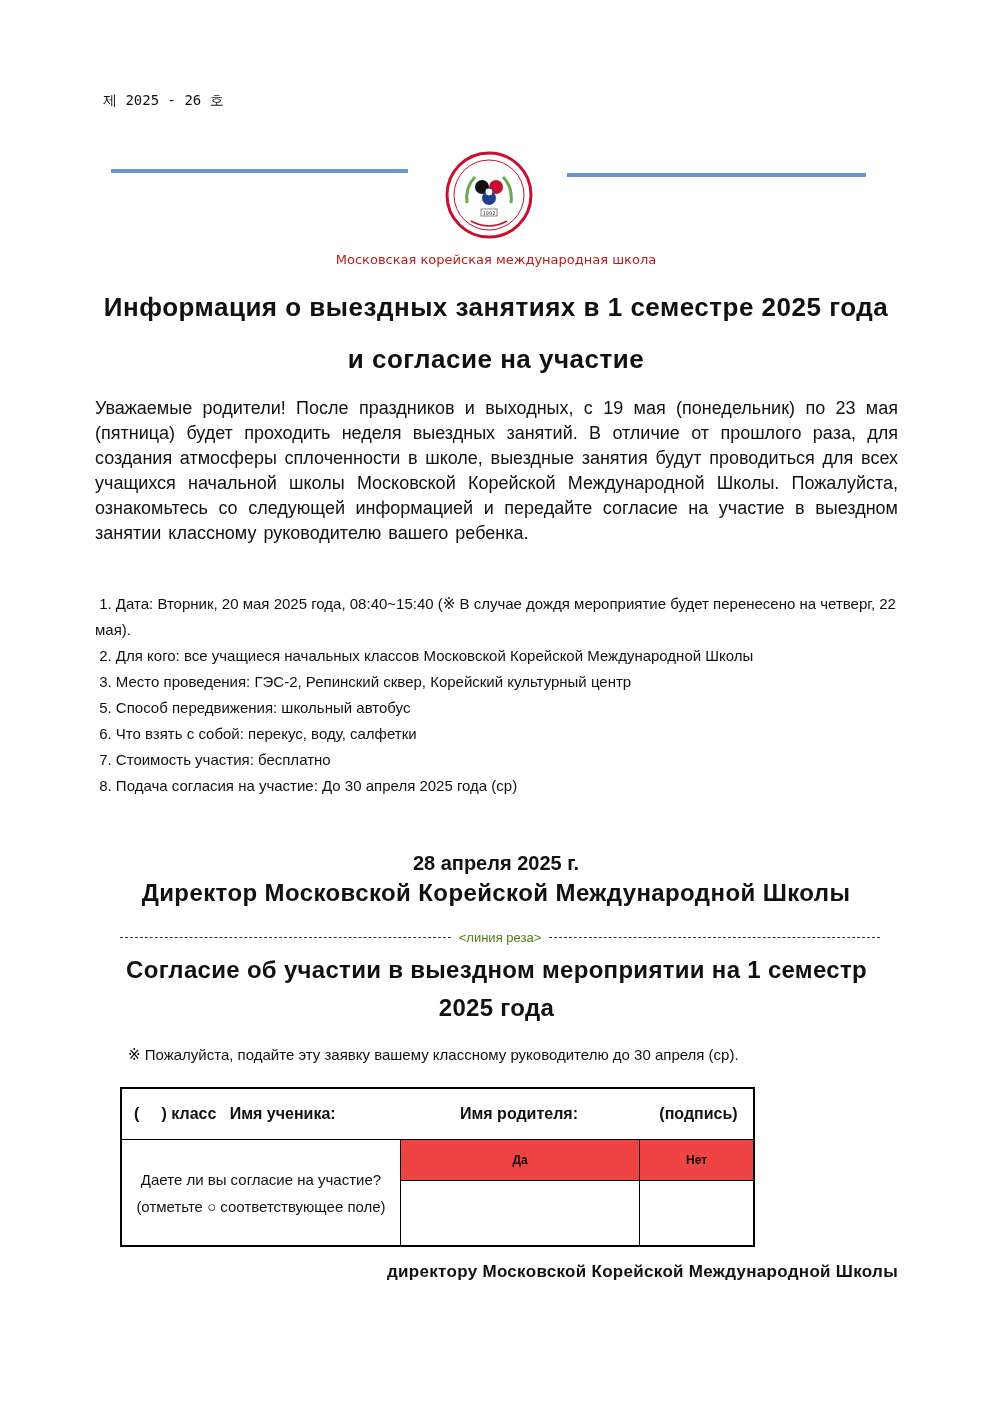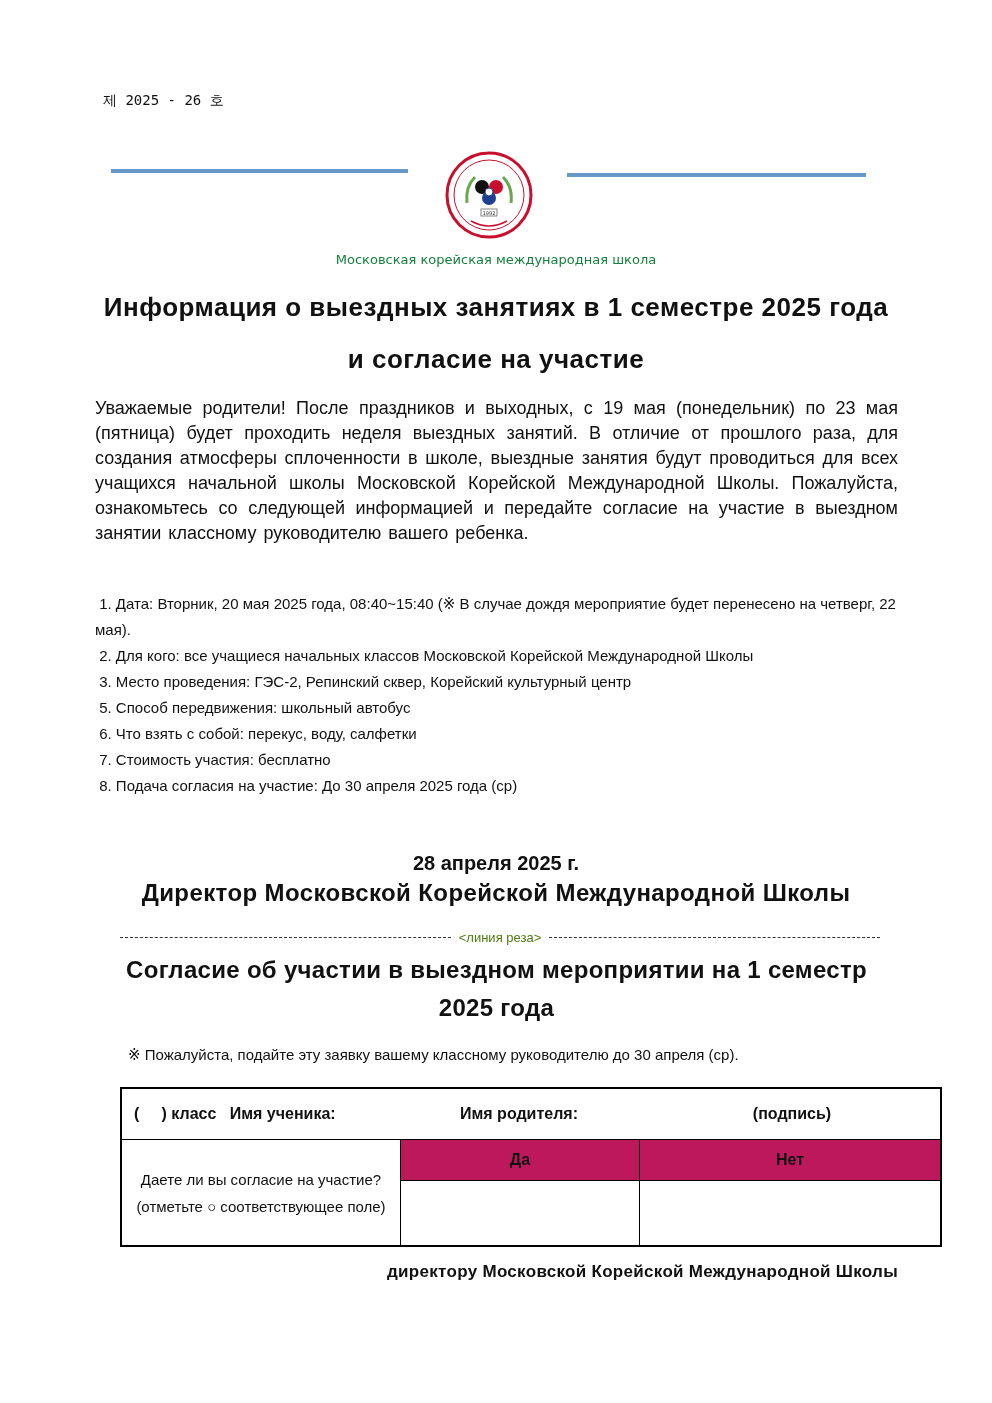--- a/index.html
+++ b/index.html
@@ -1,45 +1,45 @@
 <!DOCTYPE html>
 <html><head>
 <meta charset="utf-8">
 <style>
   html, body { margin:0; padding:0; background:#ffffff; }
   body { width:992px; height:1403px; position:relative; overflow:hidden; color:#111; font-family:"Liberation Sans", "DejaVu Sans", sans-serif; }
   .abs { position:absolute; }
   .docnum { left:95px; top:92px; font-family:"DejaVu Sans Mono", monospace; font-size:14px; font-weight:normal; letter-spacing:0px;margin-left:8px; }
   .hline { height:4px; background:#6699c9; }
   .logo { left:445px; top:151px; width:88px; height:88px; }
-  .school-name { left:0; width:992px; top:252px; text-align:center; font-family:"DejaVu Sans", sans-serif; font-size:13px; color:#15803d; }
+  .school-name { left:0; width:992px; top:252px; text-align:center; font-family:"DejaVu Sans", sans-serif; font-size:13px; color:#b91c1c; }
   .title { left:0; width:992px; text-align:center; font-weight:bold; font-size:26px; letter-spacing:0.5px; }
   .title1 { top:292px; }
   .title2 { top:344px; }
   .intro { left:95px; width:803px; top:396px; font-size:18px; line-height:25px; text-align:justify; word-spacing:2px; }
   .list { left:95px; width:803px; top:591px; font-size:15px; line-height:26px; }
   .list .li { white-space:normal; }
   .date { left:0; width:992px; top:852px; text-align:center; font-weight:bold; font-size:20px; }
   .director { left:0; width:992px; top:879px; text-align:center; font-weight:bold; font-size:24px; letter-spacing:0.4px; }
   .cutline { left:120px; width:760px; top:930px; display:flex; align-items:center; font-size:13px; color:#4d7c0f; }
   .cutline .dash { flex:1; border-top:1px dashed #333; height:0; }
   .cutline .label { padding:0 8px; }
   .consent-title { left:95px; width:803px; text-align:center; font-weight:bold; font-size:24px; letter-spacing:0.3px; }
   .ct1 { top:956px; }
   .ct2 { top:994px; }
   .note { left:128px; top:1046px; font-size:15px; }
-  table.form { position:absolute; left:120px; top:1087px; width:822px; border-collapse:collapse; border:2px solid #000; font-size:16px; }
+  table.form { position:absolute; left:120px; top:1087px; width:635px; border-collapse:collapse; border:2px solid #000; font-size:16px; }
   table.form td { border:1px solid #000; padding:0; }
   .r1 td { height:50px; font-weight:bold; }
   .hdr { display:flex; align-items:center; height:50px; }
   .hdr .c1 { width:260px; padding-left:12px; }
   .hdr .c2 { width:250px; text-align:center; }
   .hdr .c3 { flex:1; text-align:center; }
   .q { width:278px; text-align:center; font-size:15px; line-height:27px; }
-  .yesno { background:#be185d; text-align:center; font-weight:bold; font-size:16px; height:40px; }
+  .yesno { background:#ef4444; text-align:center; font-weight:bold; font-size:12px; height:40px; }
   .blank { height:64px; }
   .footer-sign { right:94px; top:1262px; font-weight:bold; font-size:17px; letter-spacing:0.3px; }
 </style>
 </head>
 <body>
 
 <div class="abs docnum">제 2025 - 26 호</div>
 
 <div class="abs hline" style="left:111px; top:169px; width:297px;"></div>
 <div class="abs hline" style="left:567px; top:173px; width:299px;"></div>

